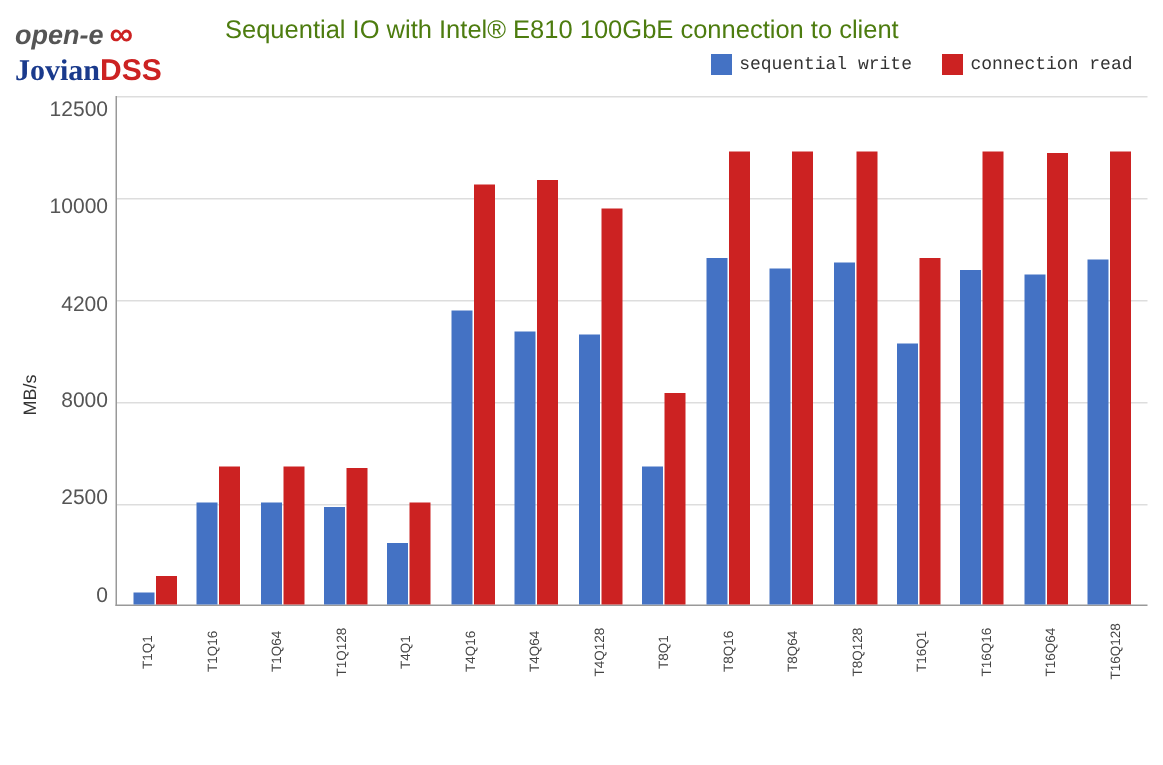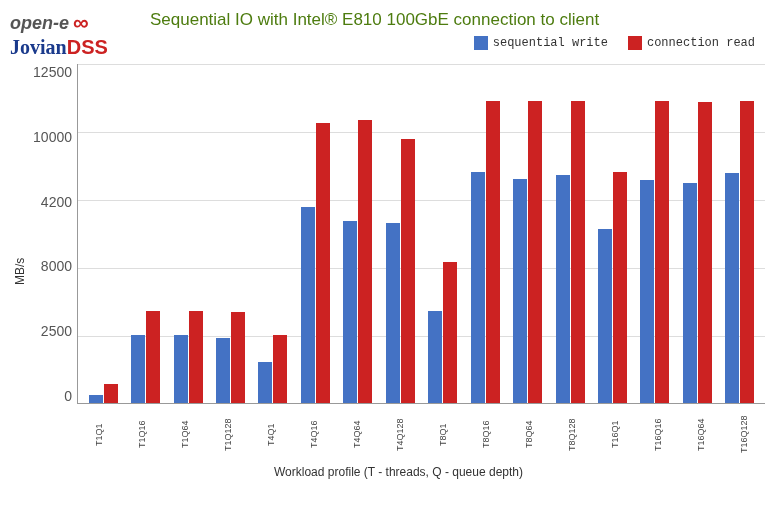--- a/index.html
+++ b/index.html
@@ -305,16 +305,15 @@
           <div class="x-label">T4Q128</div>
           <div class="x-label">T8Q1</div>
           <div class="x-label">T8Q16</div>
           <div class="x-label">T8Q64</div>
           <div class="x-label">T8Q128</div>
           <div class="x-label">T16Q1</div>
           <div class="x-label">T16Q16</div>
           <div class="x-label">T16Q64</div>
           <div class="x-label">T16Q128</div>
         </div>
-      <div class="x-axis-title">Workload profile (T - threads, Q - queue depth)</div>
     </div>
   </div>
 </div>
 
 </body></html>

